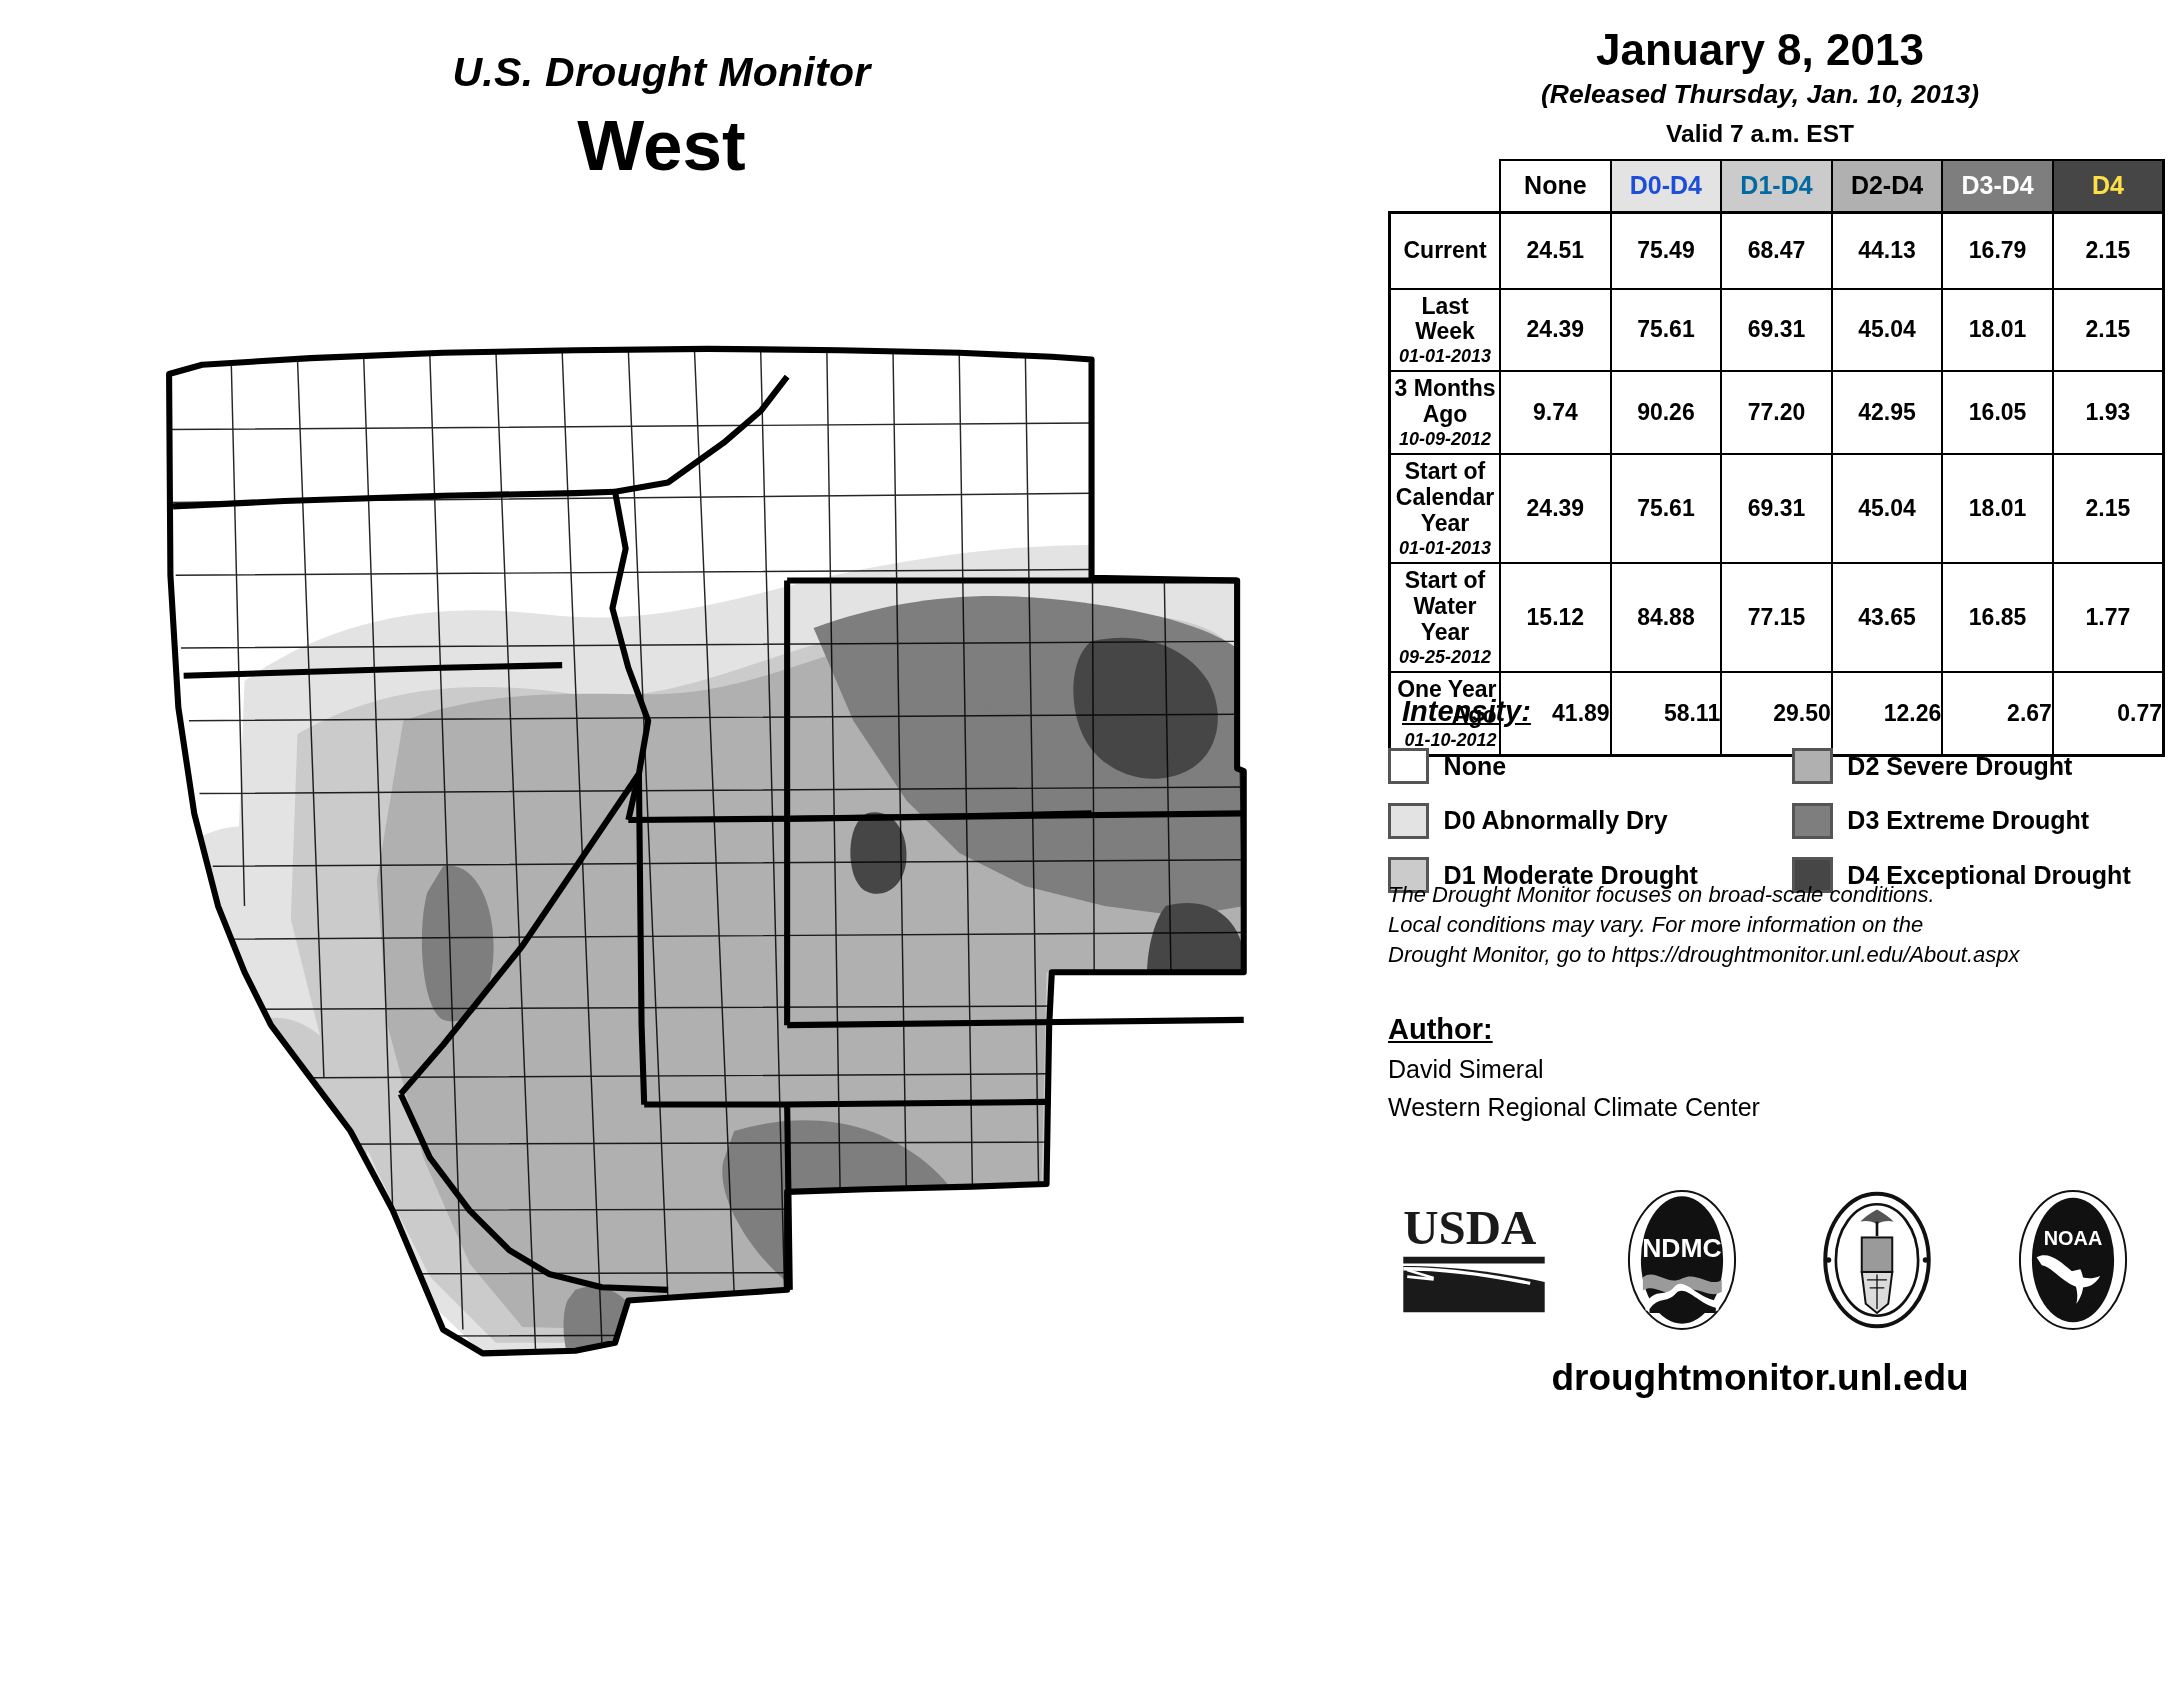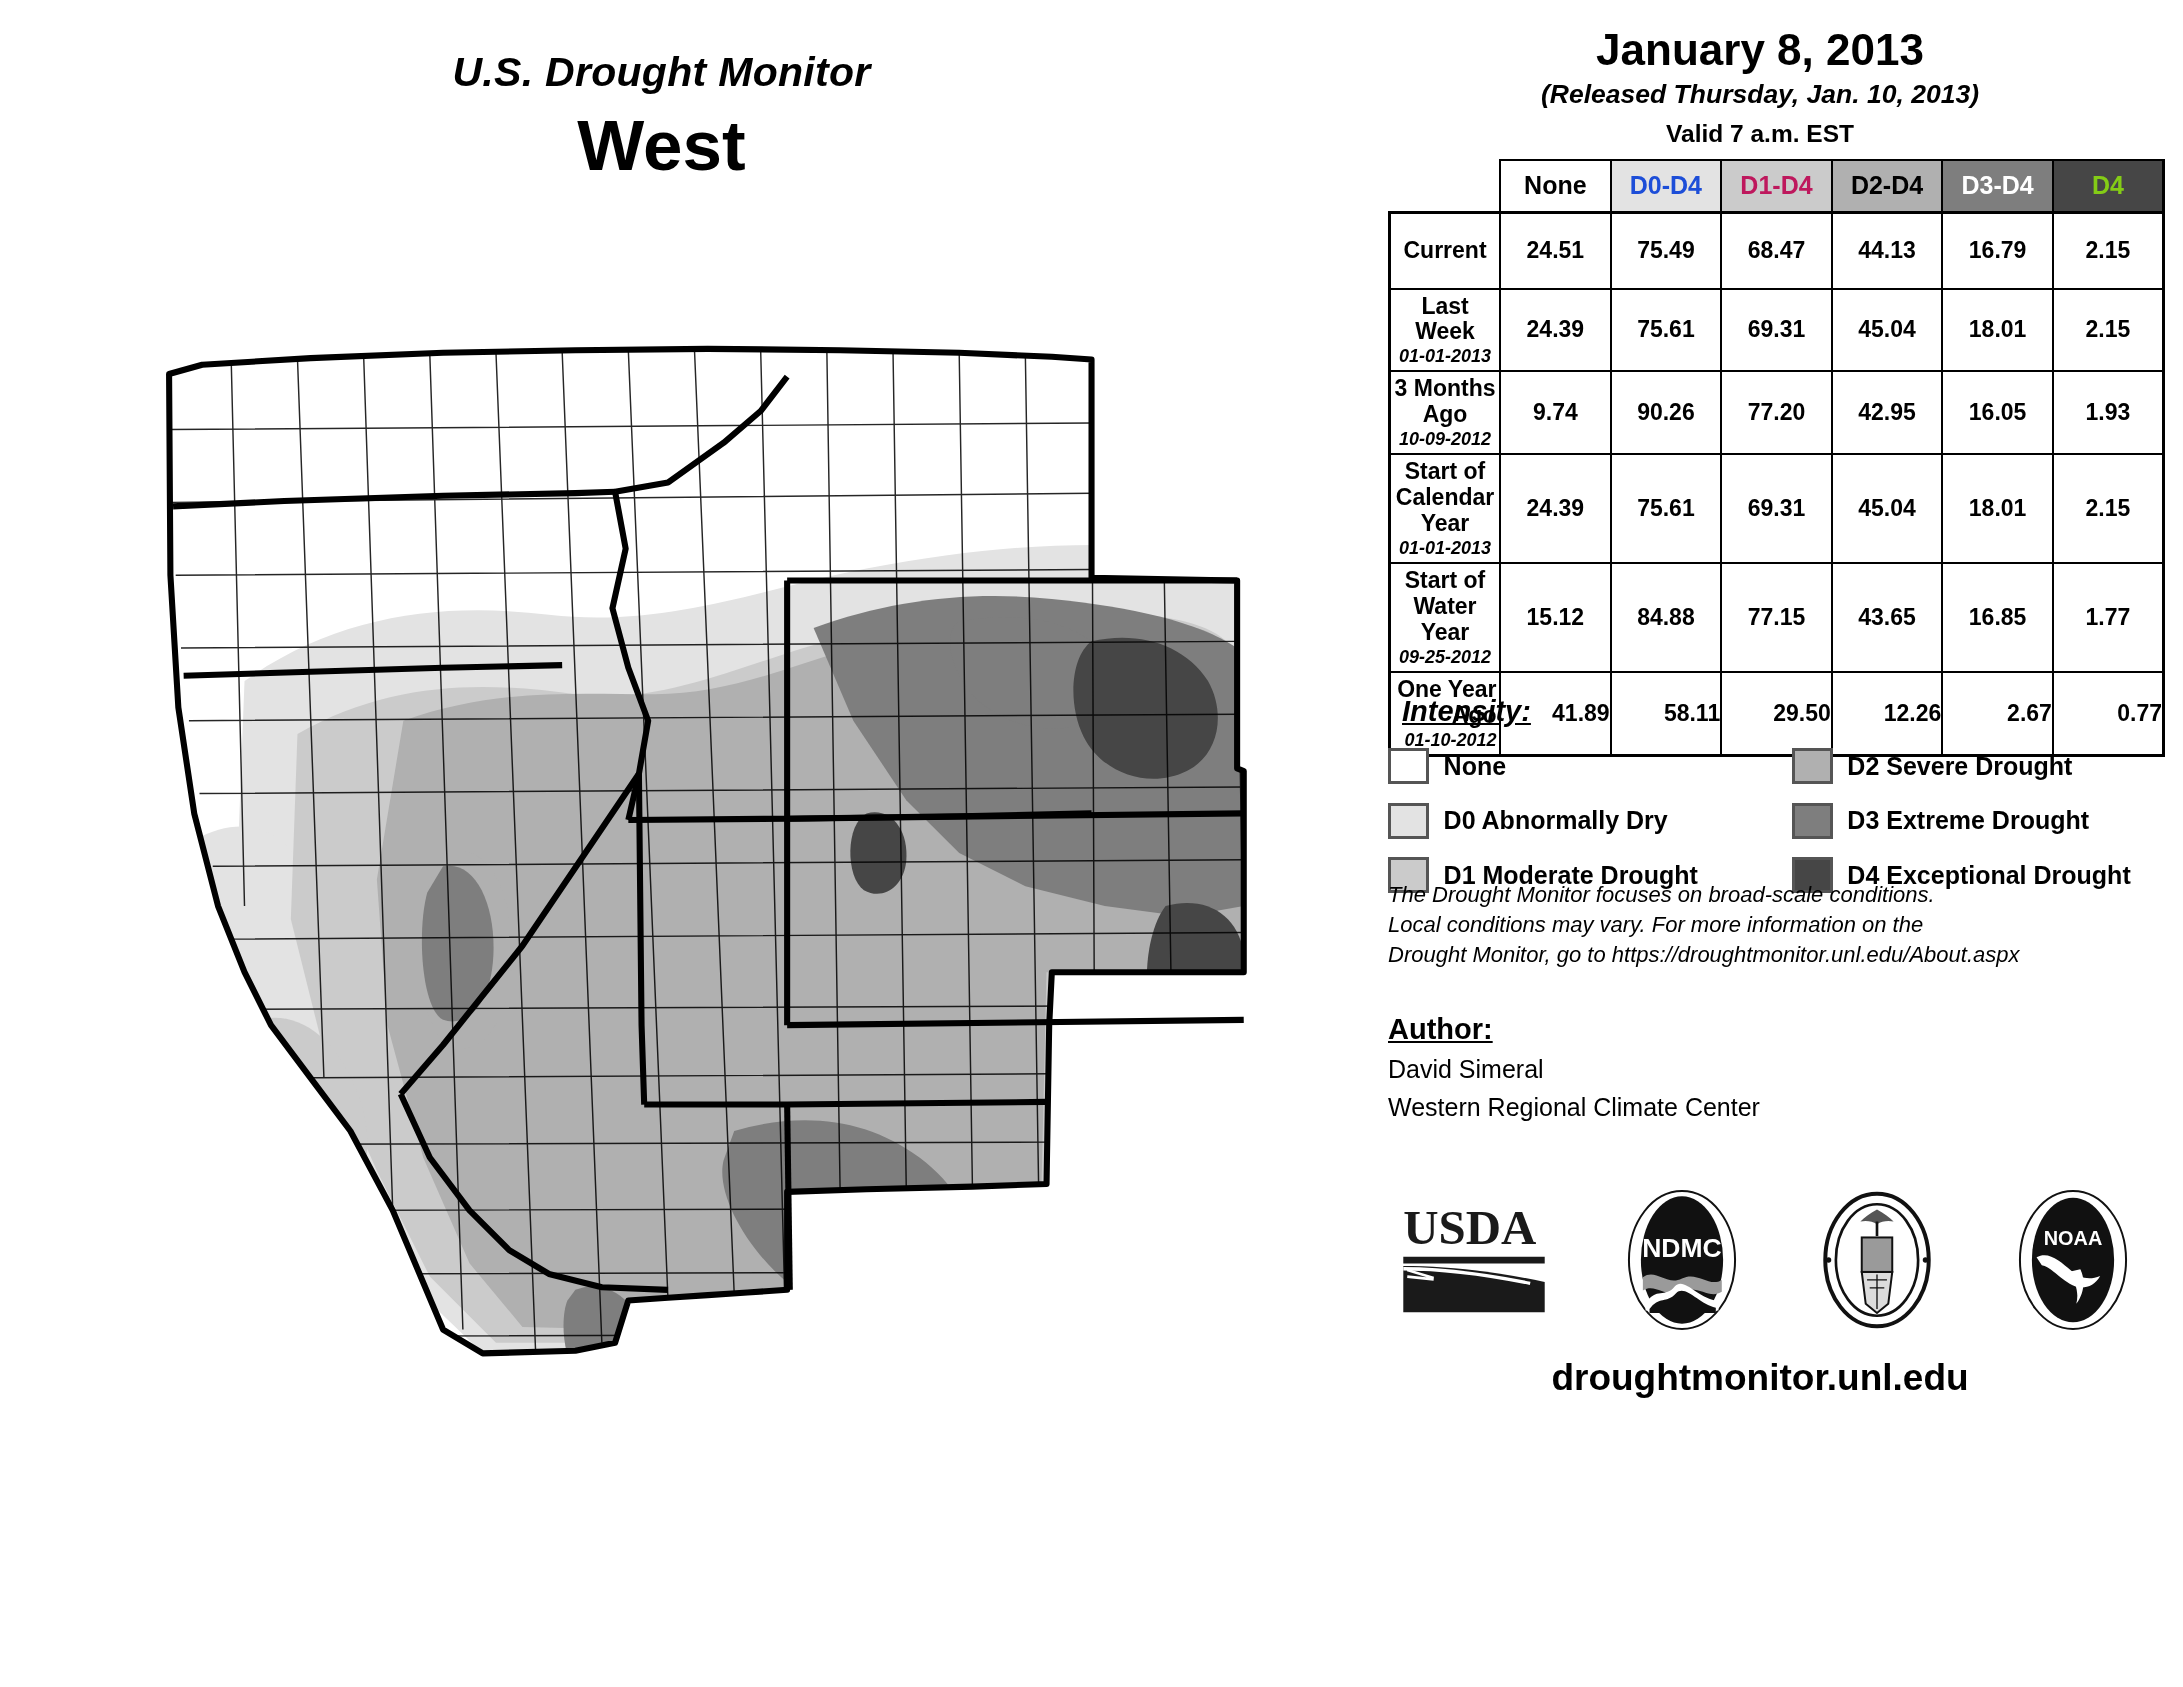--- a/index.html
+++ b/index.html
@@ -28,24 +28,24 @@
   
   #cond-table{position:absolute;left:38px;top:132px;width:777px;border-collapse:collapse;table-layout:fixed;}
   #cond-table td,#cond-table th{border:2px solid #000;text-align:center;vertical-align:middle;font-size:23px;font-weight:bold;padding:0;}
   #cond-table .rowlabel{width:142px;border-left:3.3px solid #000;line-height:1.12;padding:4px 2.6px;}
   #cond-table .rowlabel .sub{font-size:18px;font-style:italic;font-weight:bold;display:block;margin-top:1.3px;}
   #cond-table thead td{height:50px;font-size:25px;font-weight:bold;}
   #cond-table thead td.spacer{border:none;}
   #cond-table tbody td{height:66px;margin-top:48px;}
   .hdr-none{background:#ffffff;color:#000;}
   .hdr-d0{background:#e3e3e3;color:#1d4ed8;}
-  .hdr-d1{background:#cbcbcb;color:#be185d;}
+  .hdr-d1{background:#cbcbcb;color:#0369a1;}
   .hdr-d2{background:#b0b0b0;color:#000;}
   .hdr-d3{background:#7e7e7e;color:#fff;}
-  .hdr-d4{background:#464646;color:#84cc16;}
+  .hdr-d4{background:#464646;color:#fde047;}
   #cond-table tbody tr:first-child td{border-top:3.3px solid #000;}
   #cond-table tbody tr:last-child td{border-bottom:3.3px solid #000;text-align:right;}
   #cond-table td:last-child{border-right:3.3px solid #000;}
 
   
   #intensity-block{position:absolute;left:38px;top:668px;width:781px;}
   #intensity-title{font-size:29px;font-style:italic;font-weight:bold;text-decoration:underline;margin-bottom:14.6px;margin-left:14px;}
   #legend-grid{display:grid;grid-template-columns:1fr 1fr;grid-auto-rows:48px;column-gap:26.5px;row-gap:6.6px;}
   .legend-item{display:flex;align-items:center;}
   .swatch{width:41px;height:36px;border:3.3px solid #555;box-sizing:border-box;margin-right:14.6px;flex:none;}

